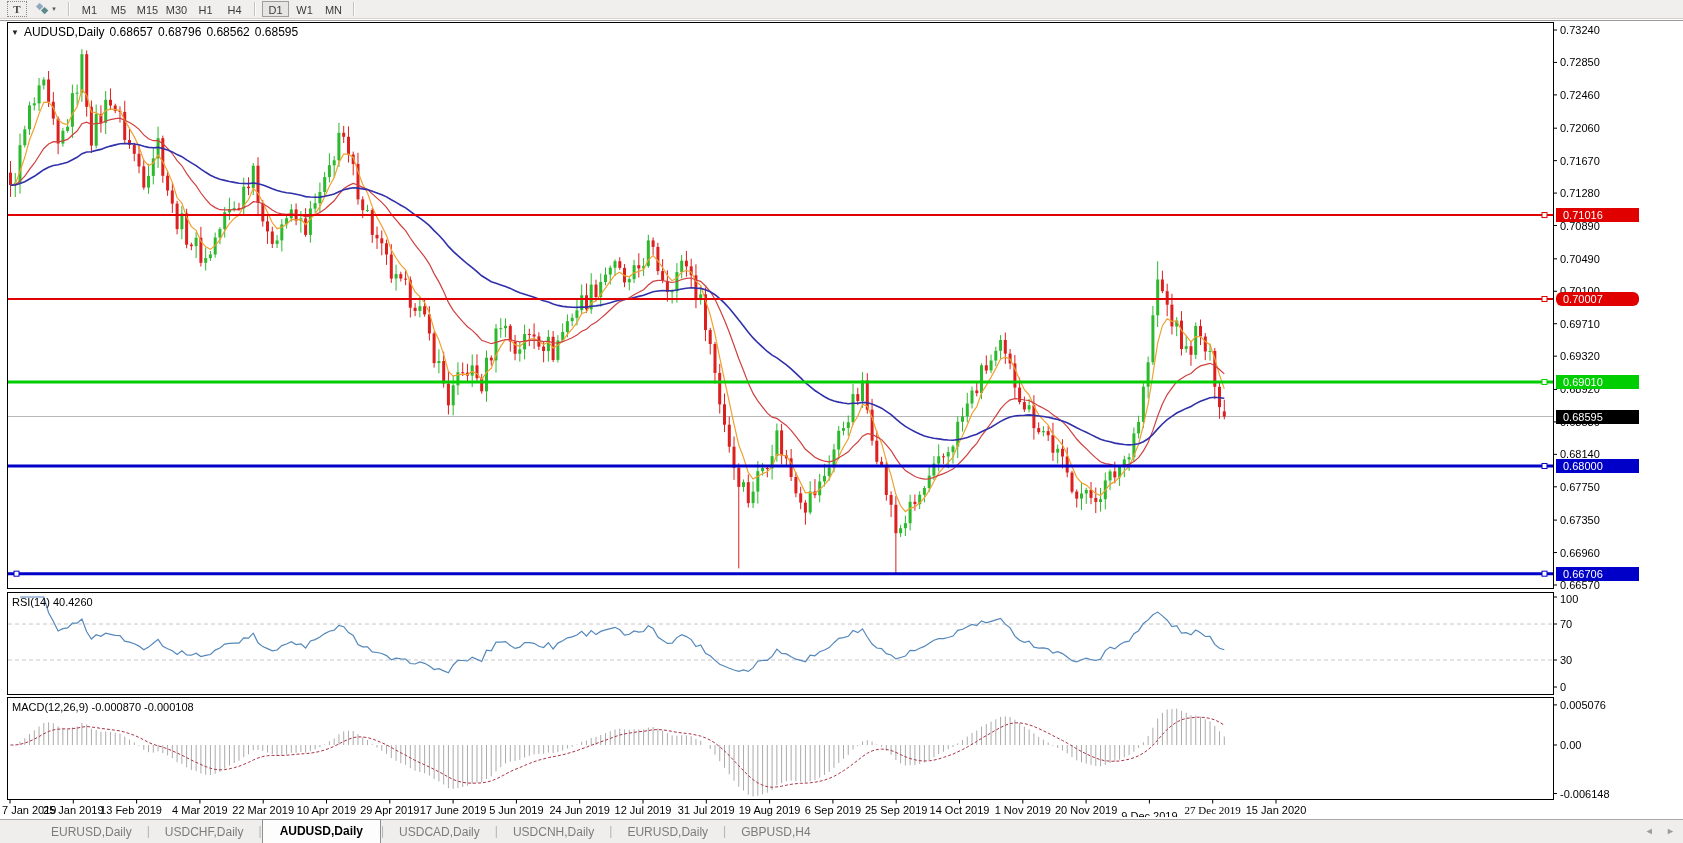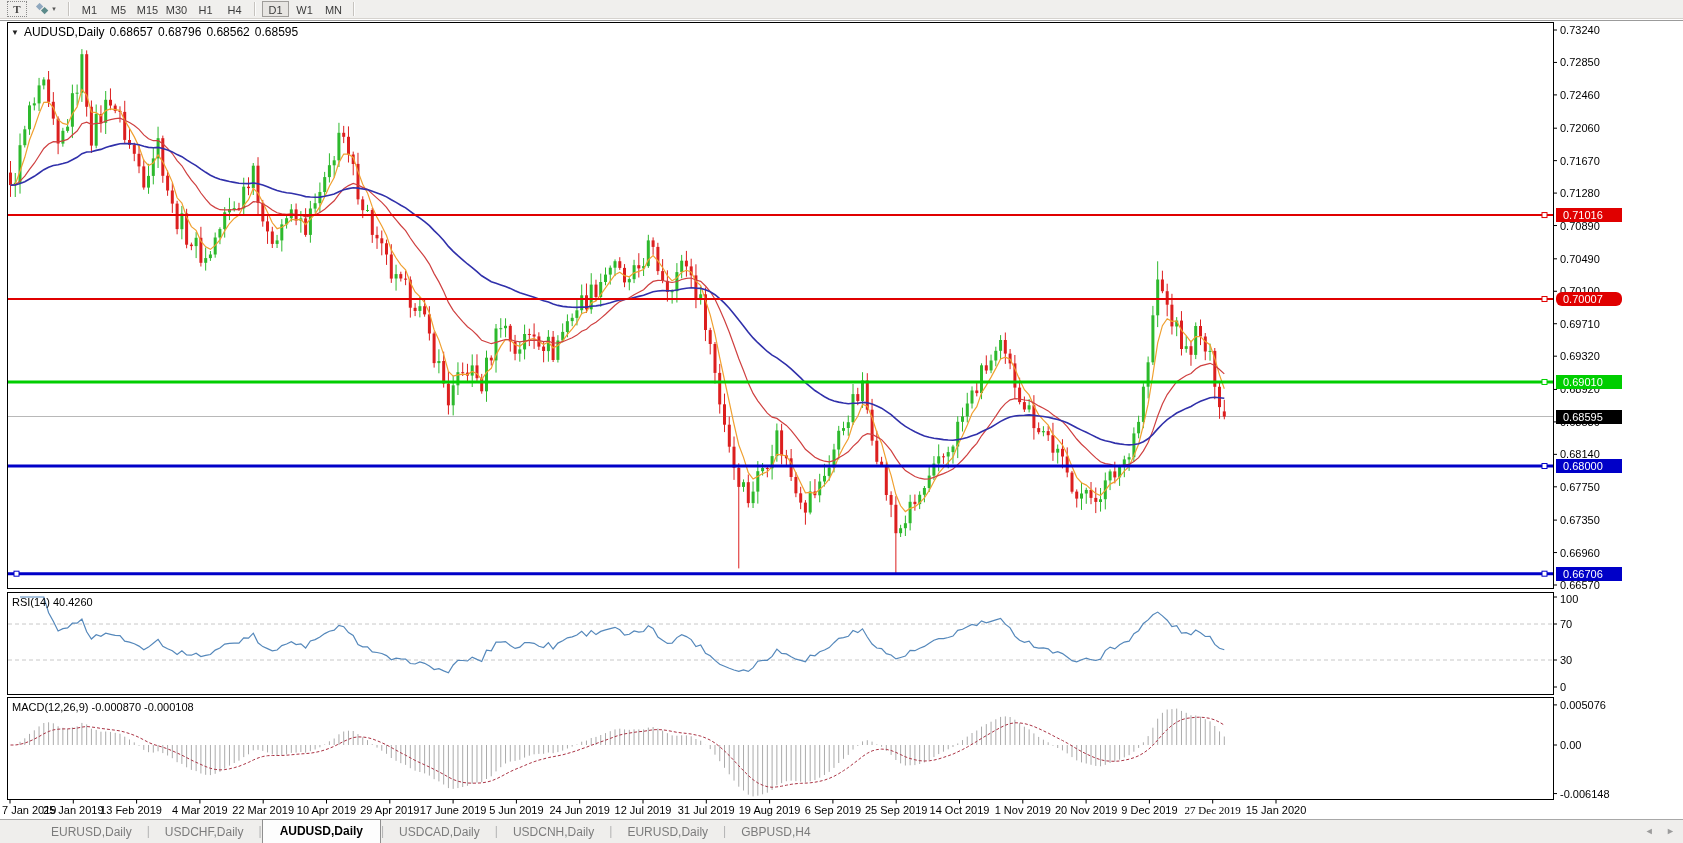--- a/index.html
+++ b/index.html
@@ -20,21 +20,21 @@
   .tf-btn{min-width:27px;height:16px;line-height:16px;text-align:center;font-size:11px;color:#3c3c3c;
     border:1px solid transparent;margin:0 1px;}
   .tf-btn.active{background:#e7e5e2;border:1px solid #9f9d9a;}
   
   .hdr{position:absolute;left:11px;top:25px;font-size:12px;color:#000;z-index:4;white-space:nowrap;}
   .hdr .collapse{font-size:8px;color:#222;margin-right:5px;vertical-align:1px;}
   .hdr span.v{margin-left:5px;}
   .panel-title{position:absolute;left:12px;font-size:11px;color:#000;z-index:4;white-space:nowrap;}
   
   .tick-label{position:absolute;left:1560px;height:12px;line-height:12px;font-size:11px;color:#000;z-index:3;white-space:nowrap;}
-  .price-label{position:absolute;left:1556px;width:66px;height:14px;line-height:14px;font-size:11px;
+  .price-label{position:absolute;left:1556px;width:83px;height:14px;line-height:14px;font-size:11px;
     color:#fff;padding-left:7px;z-index:4;white-space:nowrap;}
   .date-label{position:absolute;top:804px;font-size:11px;color:#000;z-index:3;white-space:nowrap;}
   #date-axis{position:absolute;left:0;top:800px;width:1556px;height:17px;overflow:hidden;z-index:3;}
   
   .tabbar{position:absolute;left:0;top:819px;width:1683px;height:24px;background:#efeeec;
     border-top:1px solid #a8a8a8;display:flex;align-items:flex-end;padding-left:36px;z-index:6;}
   .tab{font-size:12px;color:#7c7c7c;padding:4px 15px 4px 15px;white-space:nowrap;}
   .tab.active{background:#fdfdfd;color:#000;font-weight:bold;border:1px solid #8f8f8f;border-bottom:none;
     padding:4px 17px 5px 17px;margin-bottom:0;}
   .tabsep{color:#b3b3b3;font-size:12px;align-self:center;padding-bottom:2px;}
@@ -984,21 +984,21 @@
       <div class="date-label" style="top: 4px; left: 516.4px; transform: translateX(-50%);">5 Jun 2019</div>
       <div class="date-label" style="top: 4px; left: 579.7px; transform: translateX(-50%);">24 Jun 2019</div>
       <div class="date-label" style="top: 4px; left: 643px; transform: translateX(-50%);">12 Jul 2019</div>
       <div class="date-label" style="top: 4px; left: 706.3px; transform: translateX(-50%);">31 Jul 2019</div>
       <div class="date-label" style="top: 4px; left: 769.6px; transform: translateX(-50%); text-align: center;">19 Aug 2019</div>
       <div class="date-label" style="top: 4px; left: 832.9px; transform: translateX(-50%);">6 Sep 2019</div>
       <div class="date-label" style="top: 4px; left: 896.2px; transform: translateX(-50%);">25 Sep 2019</div>
       <div class="date-label" style="top: 4px; left: 959.5px; transform: translateX(-50%);">14 Oct 2019</div>
       <div class="date-label" style="top: 4px; left: 1022.8px; transform: translateX(-50%);">1 Nov 2019</div>
       <div class="date-label" style="top: 4px; left: 1086.1px; transform: translateX(-50%);">20 Nov 2019</div>
-      <div class="date-label" style="top: 4px; left: 1149.4px; transform: translateX(-50%);">9 Dec 2019</div>
+      <div class="date-label" style="top: 10px; left: 1149.4px; transform: translateX(-50%);">9 Dec 2019</div>
       <div class="date-label" style="top: 4px; left: 1212.7px; transform: translateX(-50%); font-family: Liberation Serif, serif;">27 Dec 2019</div>
       <div class="date-label" style="top: 4px; left: 1276px; transform: translateX(-50%);">15 Jan 2020</div>
     </div>
 
   <div class="tabbar" id="tabbar">
       <div class="tab">EURUSD,Daily</div>
       <div class="tabsep">|</div>
       <div class="tab">USDCHF,Daily</div>
       <div class="tabsep">|</div>
       <div class="tab active">AUDUSD,Daily</div>

